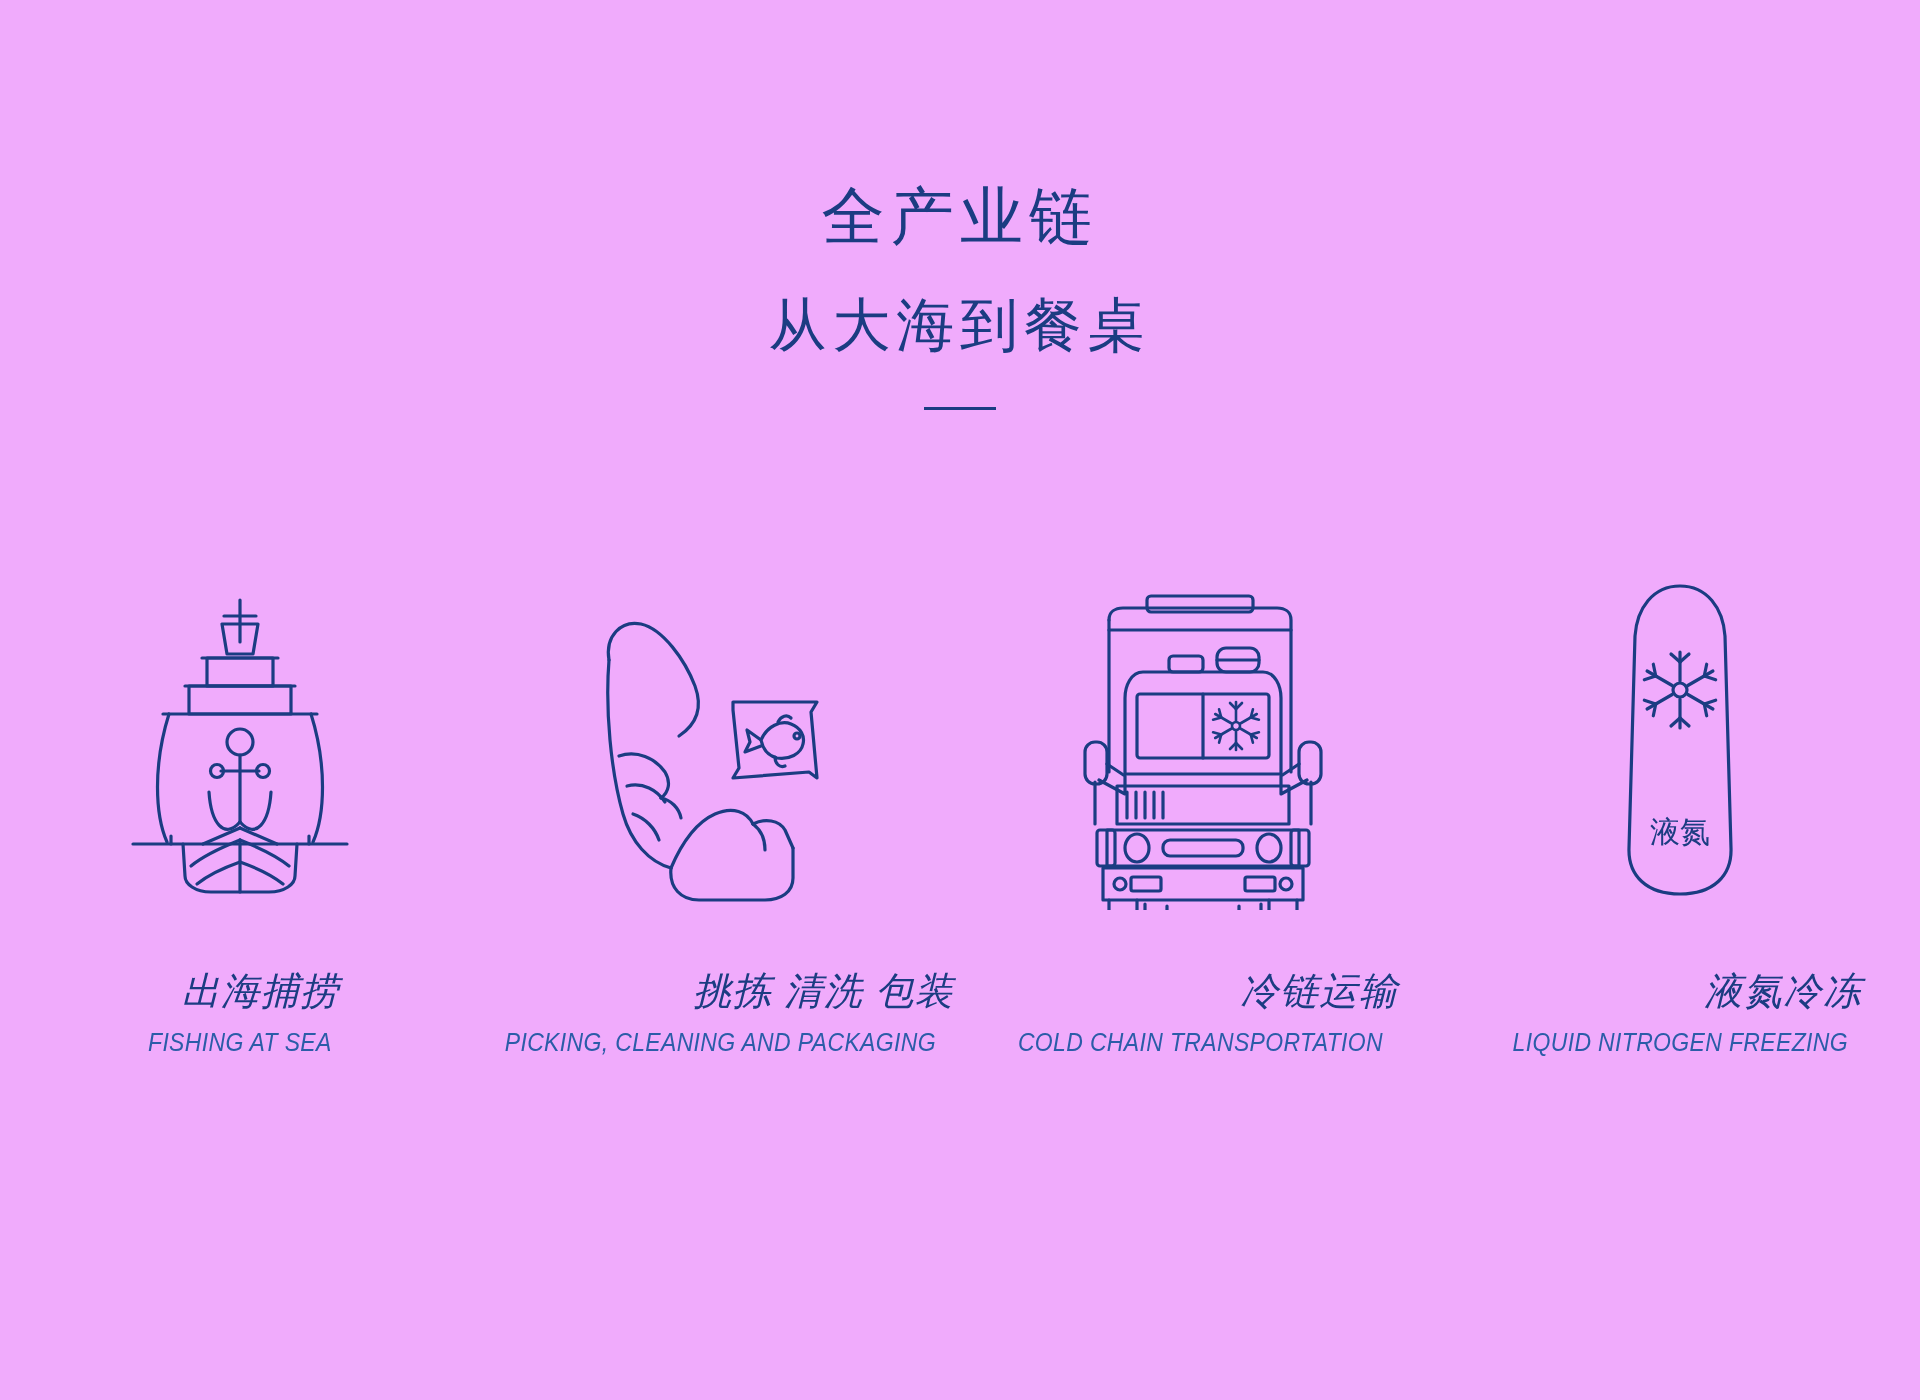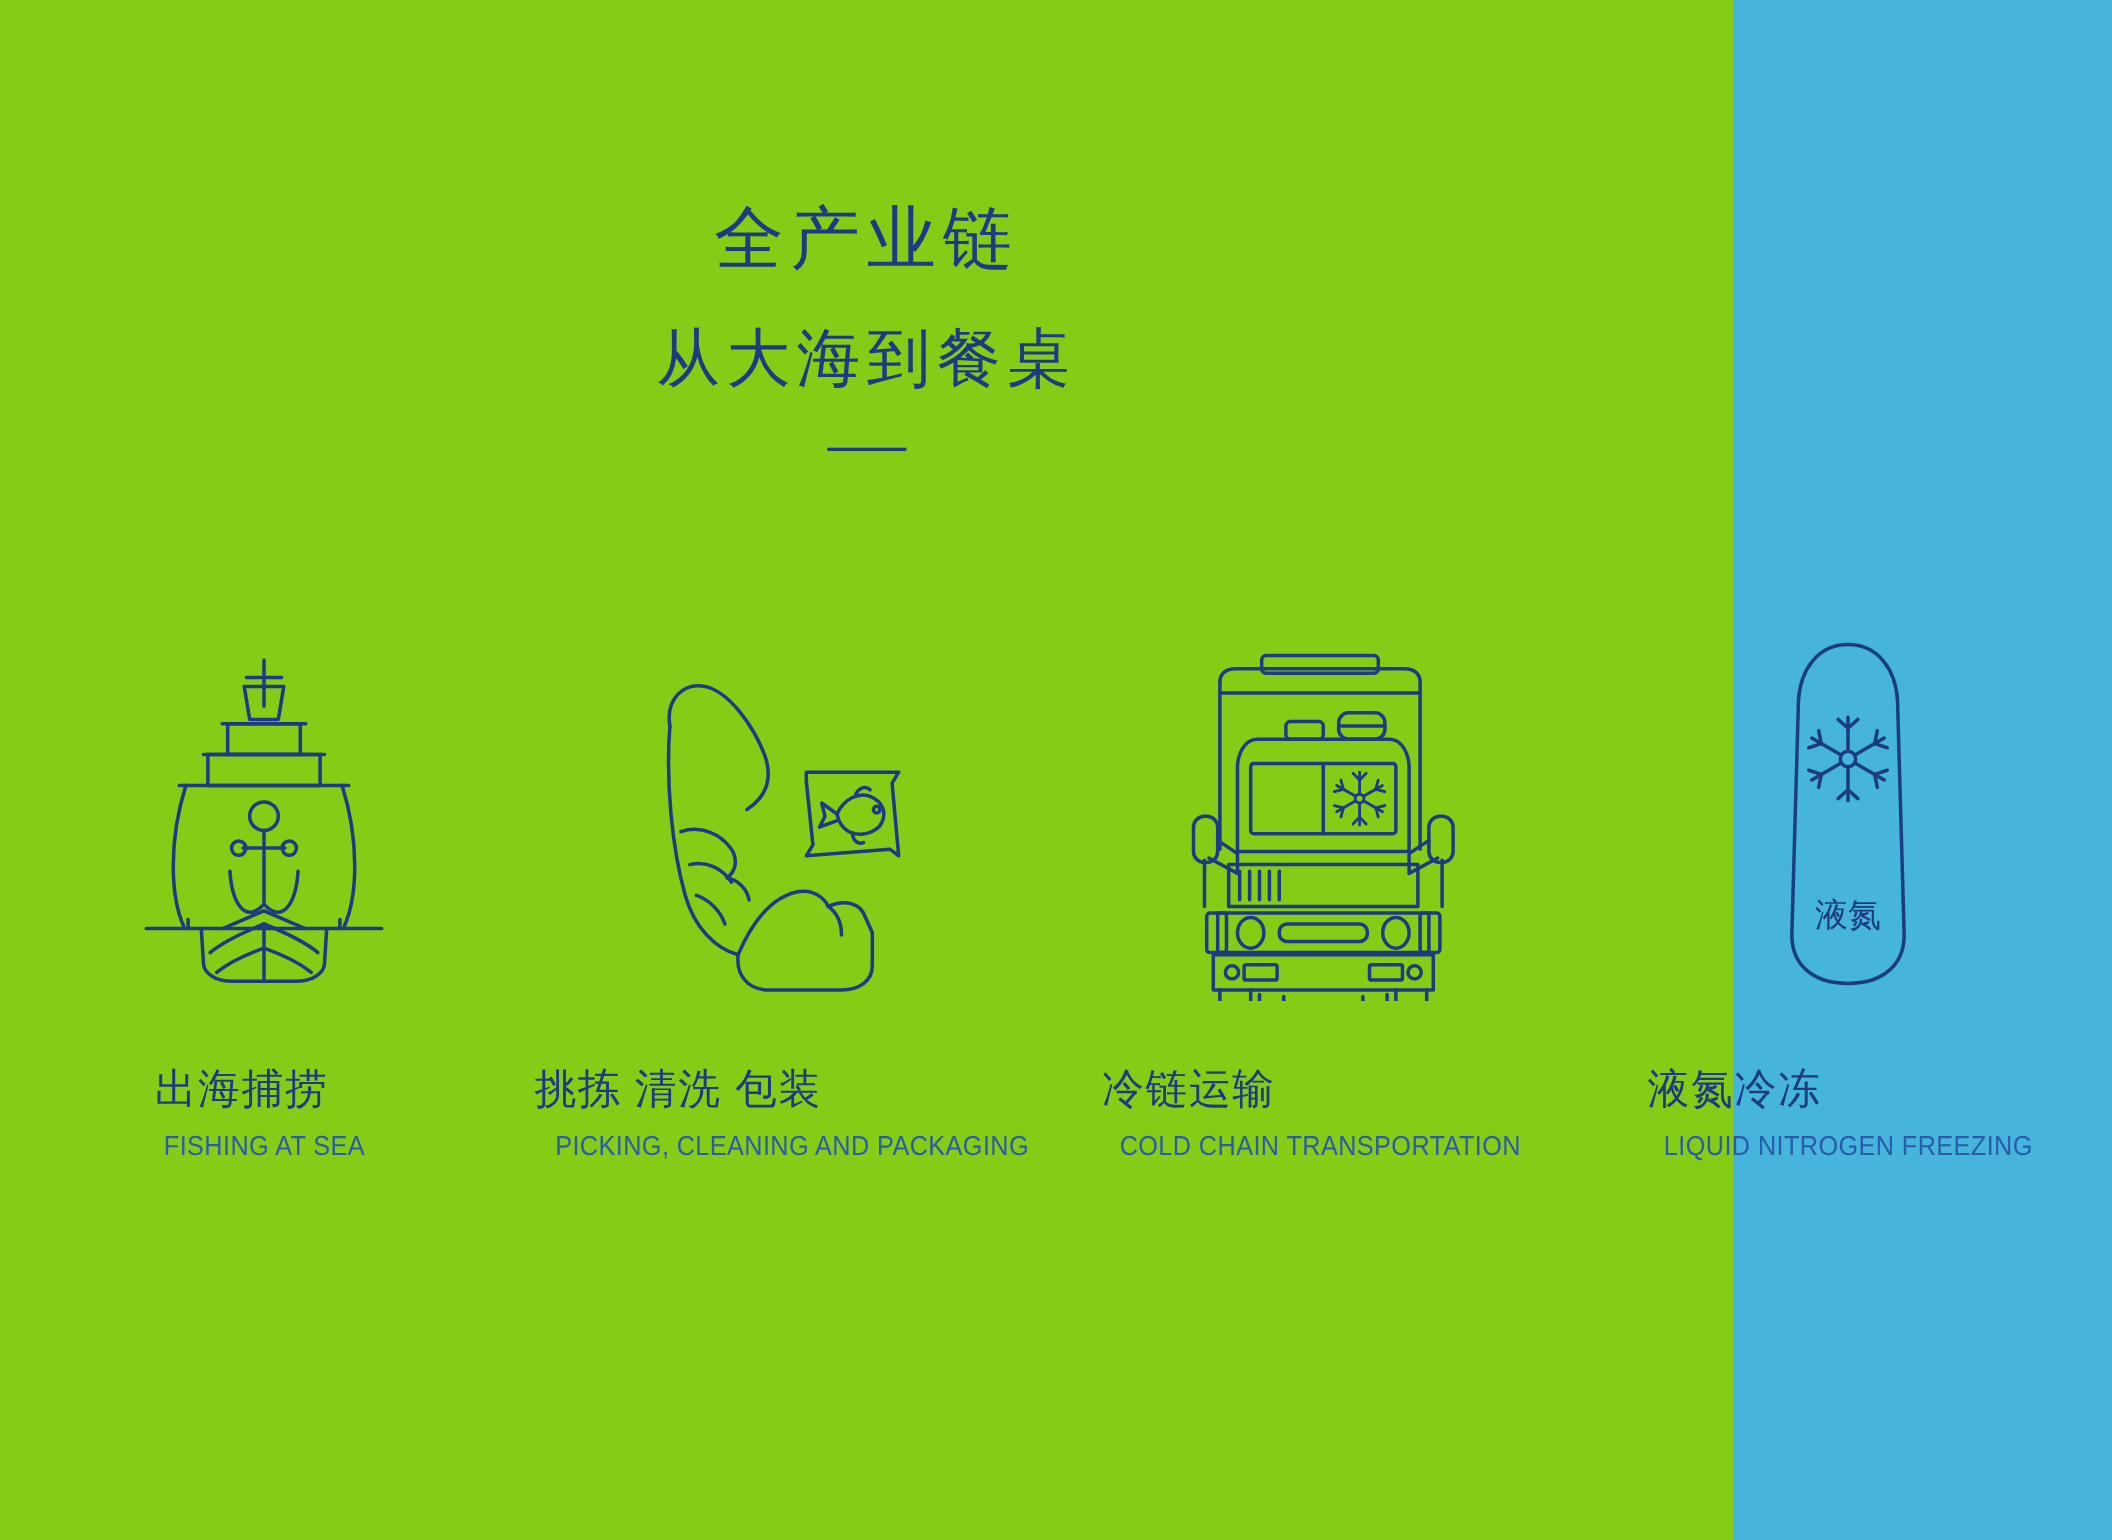--- a/index.html
+++ b/index.html
@@ -8,23 +8,23 @@
   }
   body {
     width: 1920px;
     height: 1400px;
     background: #45b5dd;
     font-family: "Liberation Sans", sans-serif;
     overflow: hidden;
     position: relative;
   }
   .page {
-    width: 1576px;
+    width: 1920px;
     height: 1400px;
-    background: #84cc16;
+    background: #f0abfc;
     position: relative;
     box-sizing: border-box;
   }
 
   
   .header {
     padding-top: 186px;
     text-align: center;
   }
   .title-line {
@@ -71,21 +71,22 @@
     height: 390px;
     display: flex;
     align-items: flex-end;
     justify-content: center;
   }
   .icon-box svg {
     display: block;
   }
   .labels {
     margin-top: 60px;
-    text-align: left;
+    text-align: right;
+    font-style: italic;
   }
   .label-cn {
     color: #1b3c82;
     font-size: 38px;
     letter-spacing: 0.04em;
     line-height: 1.15;
     white-space: nowrap;
   }
   .label-en {
     color: #2b5ca8;

